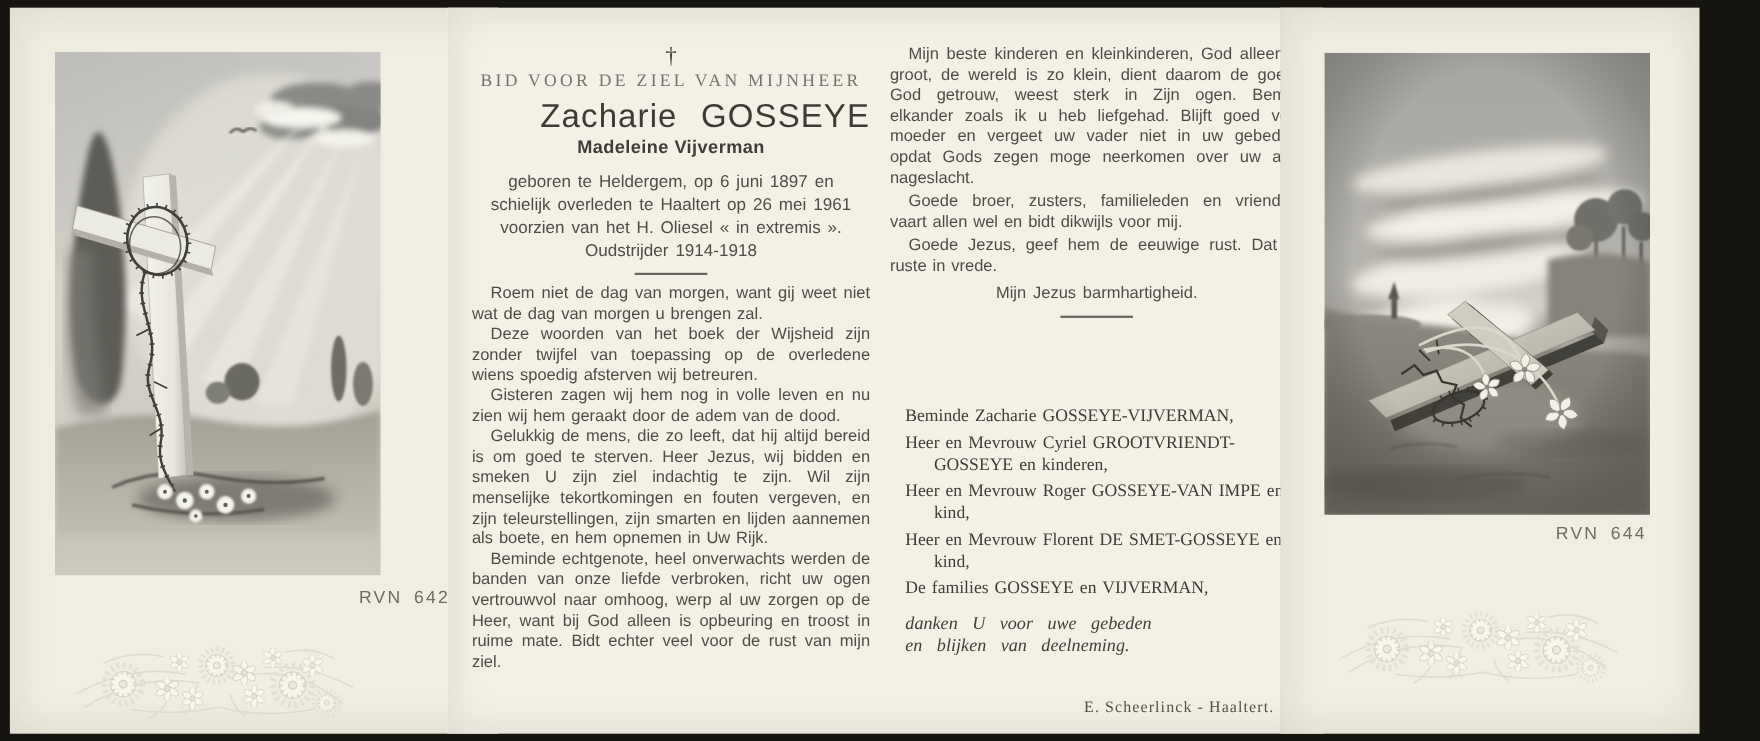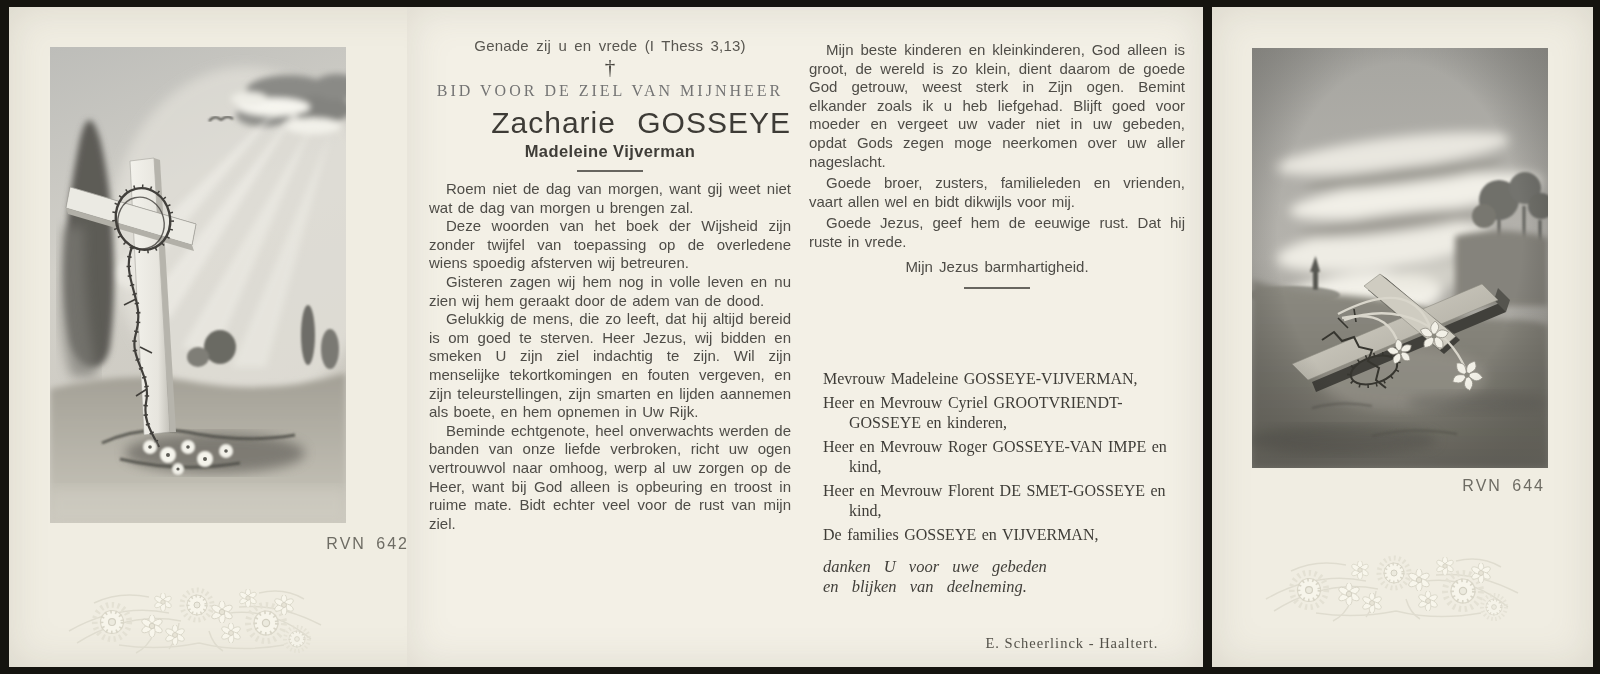--- a/index.html
+++ b/index.html
@@ -6,21 +6,21 @@
   .scan {
     position:relative; width:1600px; height:674px;
     background:#15140f; overflow:hidden;
     font-family:"Liberation Sans", sans-serif;
     color:#4c4a45;
   }
   .panel { position:absolute; top:7px; height:660px; background:#f1eee3;
            box-shadow: inset 0 0 40px rgba(120,115,100,.18); }
   .panel-front { left:9px;    width:444px; background:#f0ede2; }
   .panel-mid   { left:407px;  width:796px; background:#f3f0e6; }
-  .panel-back  { left:1212px; width:381px; background:#f0ede2; }
+  .panel-back  { left:1164px; width:381px; background:#f0ede2; }
 
   .art { position:absolute; display:block; }
   .caption { position:absolute; font-size:16px; letter-spacing:2px;
              color:#6e6c64; word-spacing:4px; }
 
   
   .col { position:absolute; }
   .col-left  { left:22px;  top:30px; width:362px; }
   .col-right { left:402px; top:34px; width:376px; }
 
@@ -205,41 +205,46 @@
       <use href="#daisy" x="162" y="50" width="20" height="20"></use>
       <use href="#daisy" x="180" y="16" width="18" height="18"></use>
       <use href="#daisy" x="215" y="22" width="20" height="20"></use>
       <use href="#daisy" x="95" y="20" width="18" height="18"></use>
     </svg>
   </div>
 
   <div class="panel panel-mid">
 
     <div class="col col-left">
-      <div class="verse">Genade zij u en vrede (I Thess 3,13)</div>
       <div class="cross-glyph">†</div>
       <div class="invocation">BID VOOR DE ZIEL VAN MIJNHEER</div>
       <div class="deceased-name">Zacharie GOSSEYE</div>
       <div class="spouse-name">Madeleine Vijverman</div>
+      <div class="bio">
+        <div>geboren te Heldergem, op 6 juni 1897 en</div>
+        <div>schielijk overleden te Haaltert op 26 mei 1961</div>
+        <div>voorzien van het H. Oliesel « in extremis ».</div>
+        <div>Oudstrijder 1914-1918</div>
+      </div>
       <div class="rule"></div>
       <p class="body-par">Roem niet de dag van morgen, want gij weet niet wat de dag van morgen u brengen zal.</p>
       <p class="body-par">Deze woorden van het boek der Wijsheid zijn zonder twijfel van toepassing op de overledene wiens spoedig afsterven wij betreuren.</p>
       <p class="body-par">Gisteren zagen wij hem nog in volle leven en nu zien wij hem geraakt door de adem van de dood.</p>
       <p class="body-par">Gelukkig de mens, die zo leeft, dat hij altijd bereid is om goed te sterven. Heer Jezus, wij bidden en smeken U zijn ziel indachtig te zijn. Wil zijn menselijke tekortkomingen en fouten vergeven, en zijn teleurstellingen, zijn smarten en lijden aannemen als boete, en hem opnemen in Uw Rijk.</p>
       <p class="body-par">Beminde echtgenote, heel onverwachts werden de banden van onze liefde verbroken, richt uw ogen vertrouwvol naar omhoog, werp al uw zorgen op de Heer, want bij God alleen is opbeuring en troost in ruime mate. Bidt echter veel voor de rust van mijn ziel.</p>
     </div>
 
     <div class="col col-right">
       <p class="body-par">Mijn beste kinderen en kleinkinderen, God alleen is groot, de wereld is zo klein, dient daarom de goede God getrouw, weest sterk in Zijn ogen. Bemint elkander zoals ik u heb liefgehad. Blijft goed voor moeder en vergeet uw vader niet in uw gebeden, opdat Gods zegen moge neerkomen over uw aller nageslacht.</p>
       <p class="body-par">Goede broer, zusters, familieleden en vrienden, vaart allen wel en bidt dikwijls voor mij.</p>
       <p class="body-par">Goede Jezus, geef hem de eeuwige rust. Dat hij ruste in vrede.</p>
       <div class="prayer">Mijn Jezus barmhartigheid.</div>
       <div class="rule2"></div>
       <div class="mourners">
-        <div>Mevrouw Madeleine GOSSEYE-VIJVERMAN,</div>
+        <div>Beminde Zacharie GOSSEYE-VIJVERMAN,</div>
         <div>Heer en Mevrouw Cyriel GROOTVRIENDT-GOSSEYE en kinderen,</div>
         <div>Heer en Mevrouw Roger GOSSEYE-VAN IMPE en kind,</div>
         <div>Heer en Mevrouw Florent DE SMET-GOSSEYE en kind,</div>
         <div>De families GOSSEYE en VIJVERMAN,</div>
       </div>
       <div class="thanks">
         <div>danken U voor uwe gebeden</div>
         <div>en blijken van deelneming.</div>
       </div>
     </div>

